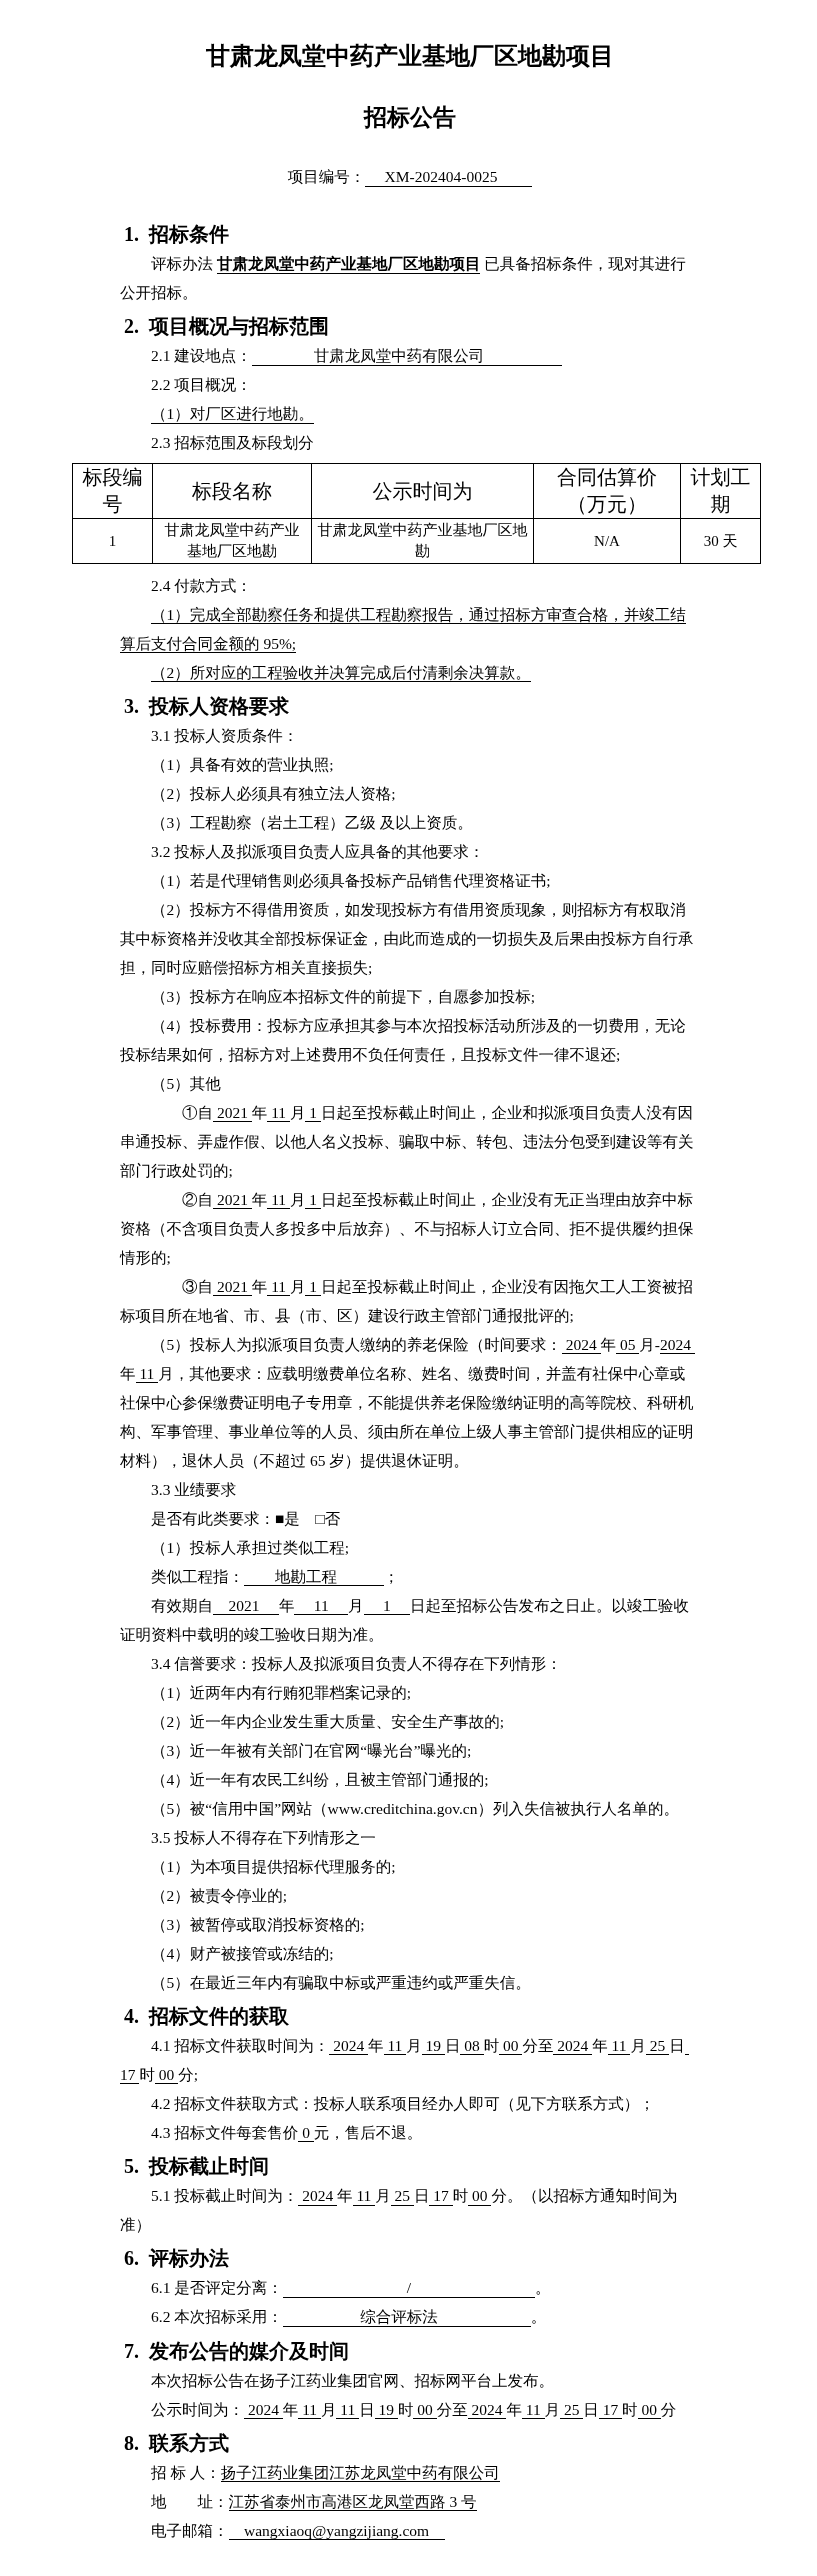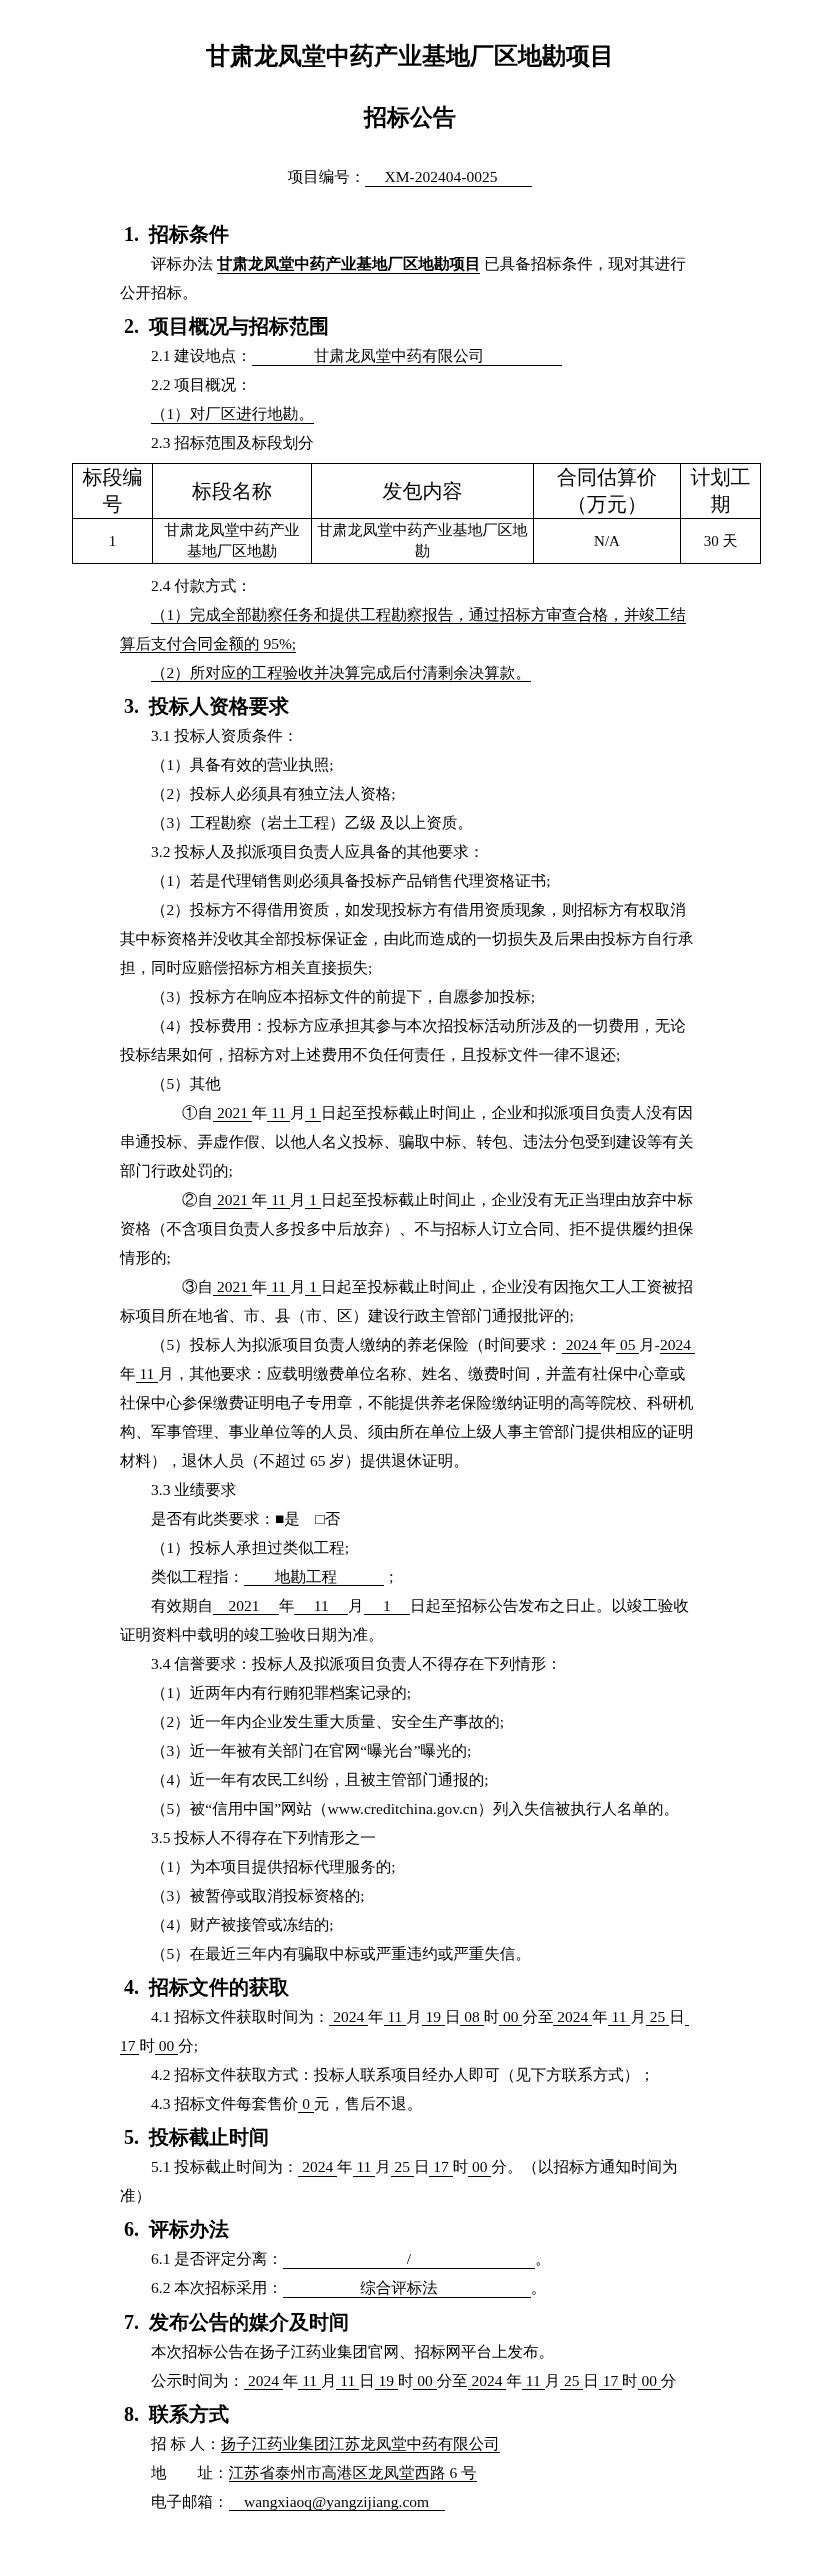--- a/index.html
+++ b/index.html
@@ -55,21 +55,21 @@
       <col style="width:80px">
         <col style="width:159px">
         <col style="width:222px">
         <col style="width:147px">
         <col style="width:80px">
     </colgroup>
     <thead>
       <tr>
         <th>标段编号</th>
         <th>标段名称</th>
-        <th>发包内容</th>
+        <th>公示时间为</th>
         <th>合同估算价（万元）</th>
         <th>计划工期</th>
       </tr>
     </thead>
     <tbody>
       <tr>
         <td>1</td>
         <td>甘肃龙凤堂中药产业基地厂区地勘</td>
         <td>甘肃龙凤堂中药产业基地厂区地勘</td>
         <td>N/A</td>
@@ -103,20 +103,21 @@
   <p class="para"><span>类似工程指：</span><span class="u">　　地勘工程　　　</span><span>；</span></p>
   <p class="para"><span>有效期自</span><span class="u">　2021　 </span><span>年</span><span class="u">　 11 　</span><span>月</span><span class="u">　 1 　</span><span>日起至招标公告发布之日止。以竣工验收证明资料中载明的竣工验收日期为准。</span></p>
   <p class="para"><span>3.4 信誉要求：投标人及拟派项目负责人不得存在下列情形：</span></p>
   <p class="para"><span>（1）近两年内有行贿犯罪档案记录的;</span></p>
   <p class="para"><span>（2）近一年内企业发生重大质量、安全生产事故的;</span></p>
   <p class="para"><span>（3）近一年被有关部门在官网“曝光台”曝光的;</span></p>
   <p class="para"><span>（4）近一年有农民工纠纷，且被主管部门通报的;</span></p>
   <p class="para"><span>（5）被“信用中国”网站（www.creditchina.gov.cn）列入失信被执行人名单的。</span></p>
   <p class="para"><span>3.5 投标人不得存在下列情形之一</span></p>
   <p class="para"><span>（1）为本项目提供招标代理服务的;</span></p>
+  <p class="para"><span>（2）被责令停业的;</span></p>
   <p class="para"><span>（3）被暂停或取消投标资格的;</span></p>
   <p class="para"><span>（4）财产被接管或冻结的;</span></p>
   <p class="para"><span>（5）在最近三年内有骗取中标或严重违约或严重失信。</span></p>
 
   <p class="sec-heading">4.  招标文件的获取</p>
   <p class="para"><span>4.1 招标文件获取时间为：</span><span class="u"> 2024 </span><span>年</span><span class="u"> 11 </span><span>月</span><span class="u"> 19 </span><span>日</span><span class="u"> 08 </span><span>时</span><span class="u"> 00 </span><span>分至</span><span class="u"> 2024 </span><span>年</span><span class="u"> 11 </span><span>月</span><span class="u"> 25 </span><span>日</span><span class="u"> 17 </span><span>时</span><span class="u"> 00 </span><span>分;</span></p>
   <p class="para"><span>4.2 招标文件获取方式：投标人联系项目经办人即可（见下方联系方式）；</span></p>
   <p class="para"><span>4.3 招标文件每套售价</span><span class="u"> 0 </span><span>元，售后不退。</span></p>
 
   <p class="sec-heading">5.  投标截止时间</p>
@@ -125,18 +126,18 @@
   <p class="sec-heading">6.  评标办法</p>
   <p class="para"><span>6.1 是否评定分离：</span><span class="u">　　　　　　　　/　　　　　　　　</span><span>。</span></p>
   <p class="para"><span>6.2 本次招标采用：</span><span class="u">　　　　　综合评标法　　　　　　</span><span>。</span></p>
 
   <p class="sec-heading">7.  发布公告的媒介及时间</p>
   <p class="para"><span>本次招标公告在扬子江药业集团官网、招标网平台上发布。</span></p>
   <p class="para"><span>公示时间为：</span><span class="u"> 2024 </span><span>年</span><span class="u"> 11 </span><span>月</span><span class="u"> 11 </span><span>日</span><span class="u"> 19 </span><span>时</span><span class="u"> 00 </span><span>分至</span><span class="u"> 2024 </span><span>年</span><span class="u"> 11 </span><span>月</span><span class="u"> 25 </span><span>日</span><span class="u"> 17 </span><span>时</span><span class="u"> 00 </span><span>分</span></p>
 
   <p class="sec-heading">8.  联系方式</p>
   <p class="para"><span>招 标 人：</span><span class="u">扬子江药业集团江苏龙凤堂中药有限公司</span></p>
-  <p class="para"><span>地　　址：</span><span class="u">江苏省泰州市高港区龙凤堂西路 6 号</span></p>
+  <p class="para"><span>地　　址：</span><span class="u">江苏省泰州市高港区龙凤堂西路 3 号</span></p>
   <p class="para"><span>电子邮箱：</span><span class="u">　wangxiaoq@yangzijiang.com　</span></p>
   <p class="para"></p>
 
 </div>
 
 
 </body></html>

